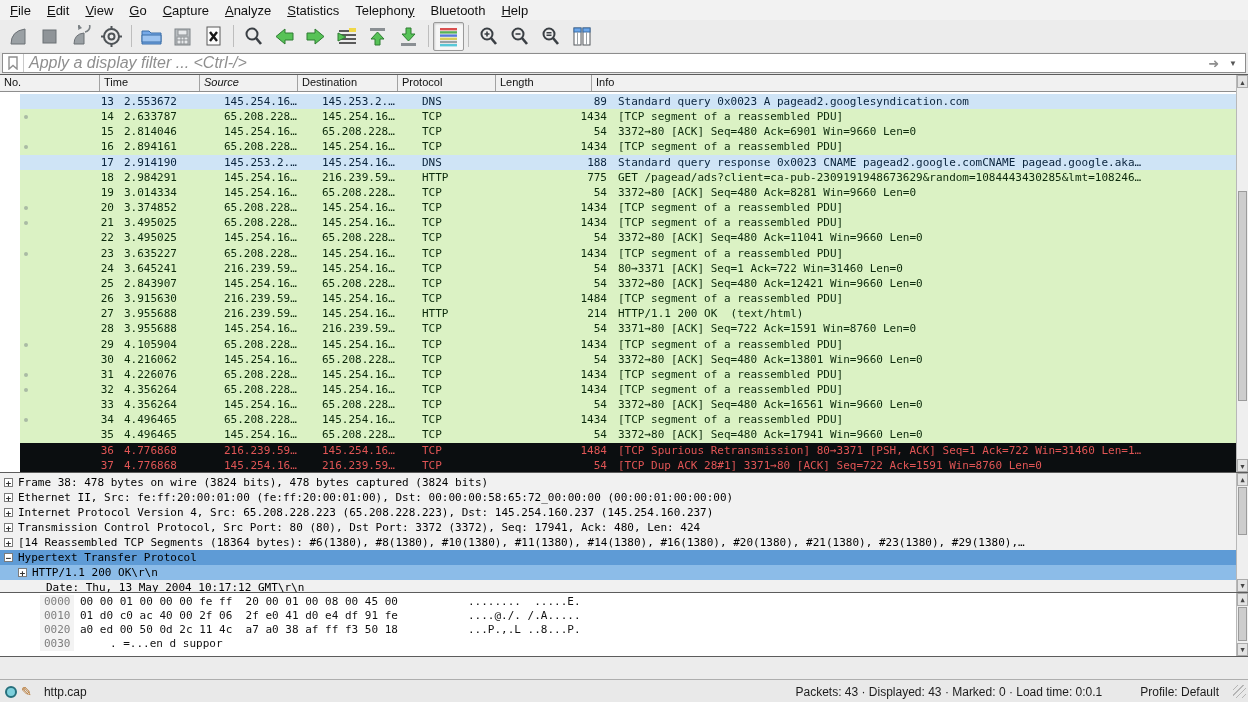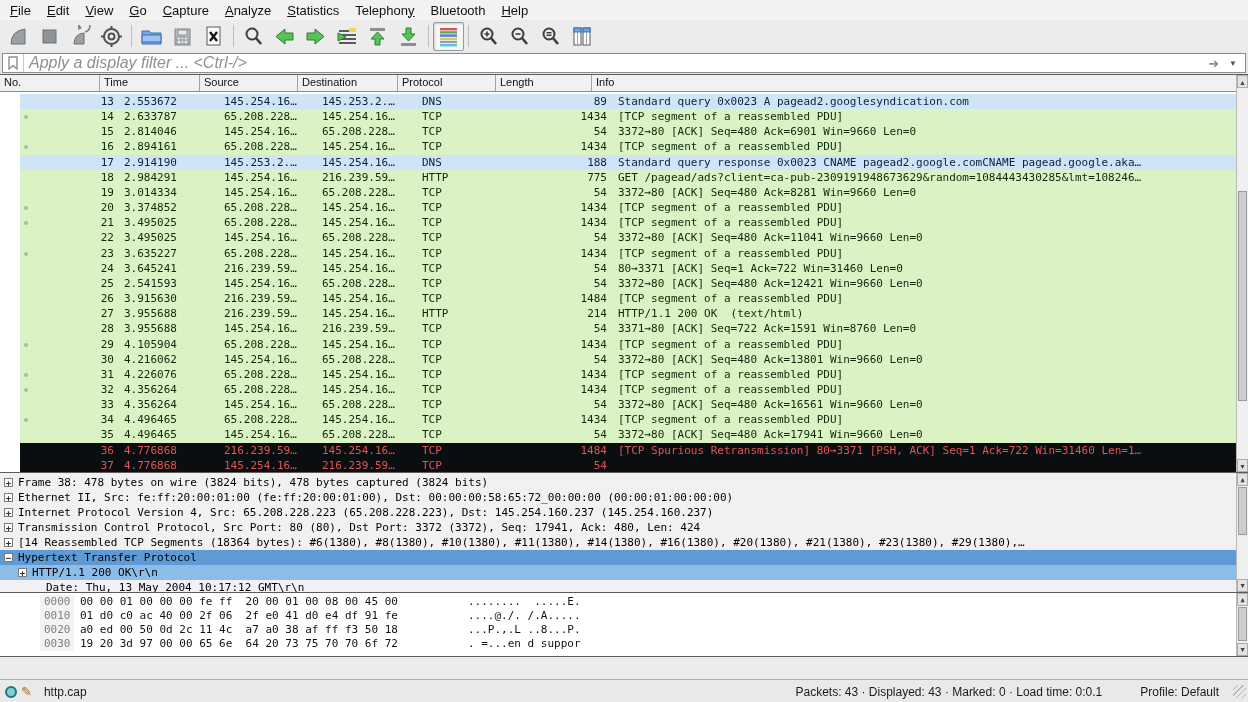--- a/index.html
+++ b/index.html
@@ -39,21 +39,21 @@
         font-family:"DejaVu Sans Mono","Liberation Mono",monospace;font-size:11px;}
   .prow{display:flex;height:15.16px;line-height:15.16px;white-space:pre;}
   .c{box-sizing:border-box;overflow:hidden;flex:none;}
   .c-no{width:100px;text-align:right;padding-right:6px;position:relative;}
   .c-time{width:100px;padding-left:4px;}
   .c-src{width:98px;padding-left:4px;}
   .c-dst{width:100px;padding-left:4px;}
   .c-proto{width:98px;padding-left:4px;}
   .c-len{width:96px;text-align:right;padding-right:5px;}
   .c-info{flex:1;padding-left:6px;}
-  .h-no{width:100px;}.h-time{width:100px;}.h-src{width:98px;}.h-dst{width:100px;}
+  .h-no{width:100px;}.h-time{width:100px;}.h-src{width:98px;font-style:italic;}.h-dst{width:100px;}
   .h-proto{width:98px;}.h-len{width:96px;}.h-info{flex:1;border-right:none;}
   .row-tcp,.row-http{background:#dbf2c4;color:#0b2a0b;}
   .row-dns{background:#cfe4f6;color:#09233c;}
   .row-bad{background:#0b0e10;color:#e05555;}
   .dot{position:absolute;left:4px;top:6px;width:4px;height:4px;border-radius:50%;
        background:#a9bba4;visibility:hidden;}
   .dot.visible{visibility:visible;}
 
   
   .details-pane{position:absolute;top:472px;left:0;right:0;height:119px;background:#f1f1f1;
@@ -428,21 +428,21 @@
     <span class="c c-no"><span>24</span></span>
     <span class="c c-time">3.645241</span>
     <span class="c c-src">216.239.59…</span>
     <span class="c c-dst">145.254.16…</span>
     <span class="c c-proto">TCP</span>
     <span class="c c-len">54</span>
     <span class="c c-info">80→3371 [ACK] Seq=1 Ack=722 Win=31460 Len=0</span>
   </div>
         <div class="prow row-tcp">
     <span class="c c-no"><span>25</span></span>
-    <span class="c c-time">2.541593</span>
+    <span class="c c-time">2.843907</span>
     <span class="c c-src">145.254.16…</span>
     <span class="c c-dst">65.208.228…</span>
     <span class="c c-proto">TCP</span>
     <span class="c c-len">54</span>
     <span class="c c-info">3372→80 [ACK] Seq=480 Ack=12421 Win=9660 Len=0</span>
   </div>
         <div class="prow row-tcp">
     <span class="c c-no"><span>26</span></span>
     <span class="c c-time">3.915630</span>
     <span class="c c-src">216.239.59…</span>
@@ -541,20 +541,21 @@
     <span class="c c-len">1484</span>
     <span class="c c-info">[TCP Spurious Retransmission] 80→3371 [PSH, ACK] Seq=1 Ack=722 Win=31460 Len=1…</span>
   </div>
         <div class="prow row-bad">
     <span class="c c-no"><span>37</span></span>
     <span class="c c-time">4.776868</span>
     <span class="c c-src">145.254.16…</span>
     <span class="c c-dst">216.239.59…</span>
     <span class="c c-proto">TCP</span>
     <span class="c c-len">54</span>
+    <span class="c c-info">[TCP Dup ACK 28#1] 3371→80 [ACK] Seq=722 Ack=1591 Win=8760 Len=0</span>
   </div>
       </div>
     <div class="sb">
       <div class="sbtn up">▲</div>
       <div class="thumb" style="top:116px;height:210px;"></div>
       <div class="sbtn down">▼</div>
     </div>
   </div>
 
   <div class="details-pane">
@@ -611,21 +612,20 @@
     <span class="hex-bytes">01 d0 c0 ac 40 00 2f 06  2f e0 41 d0 e4 df 91 fe</span>
     <span class="hex-ascii">....@./. /.A.....</span>
   </div>
         <div class="hrow">
     <span class="hex-offset">0020</span>
     <span class="hex-bytes">a0 ed 00 50 0d 2c 11 4c  a7 a0 38 af ff f3 50 18</span>
     <span class="hex-ascii">...P.,.L ..8...P.</span>
   </div>
         <div class="hrow">
     <span class="hex-offset">0030</span>
-    <span class="hex-bytes">19 20 3d 97 00 00 65 6e  64 20 73 75 70 70 6f 72</span>
     <span class="hex-ascii">. =...en d suppor</span>
   </div>
       </div>
     <div class="sb">
       <div class="sbtn up">▲</div>
       <div class="thumb" style="top:14px;height:34px;"></div>
       <div class="sbtn down">▼</div>
     </div>
   </div>
 

